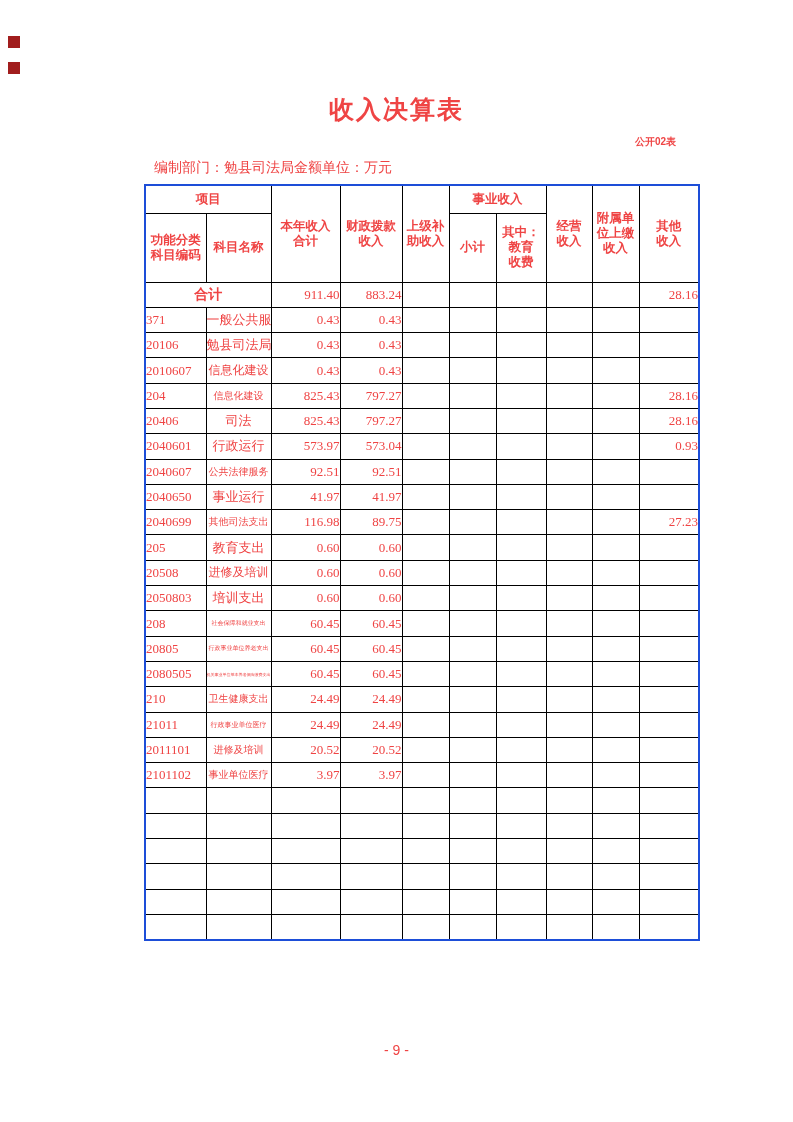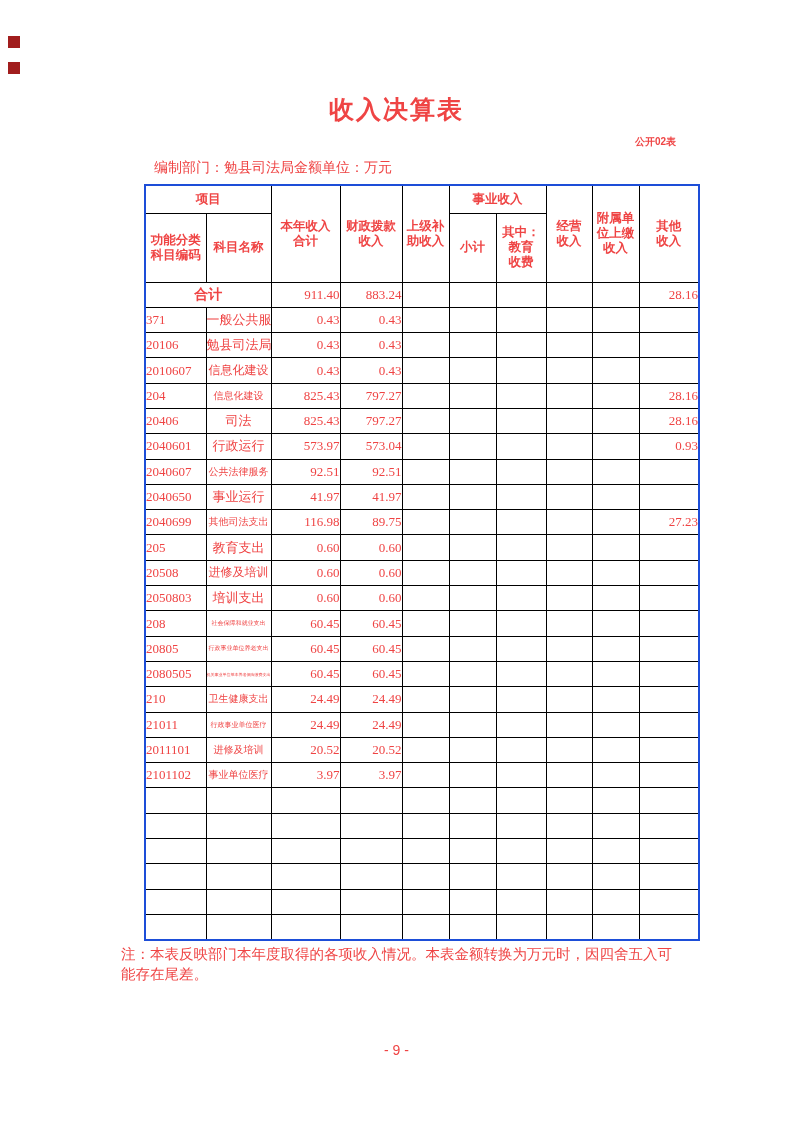--- a/index.html
+++ b/index.html
@@ -402,17 +402,16 @@
           <td class="cell-val"></td>
           <td class="cell-val"></td>
           <td class="cell-val"></td>
           <td class="cell-val"></td>
           <td class="cell-val"></td>
           <td class="cell-val"></td>
         </tr>
       </tbody>
   </table>
 
-  <div class="note">注：本表反映部门本年度取得的各项收入情况。本表金额转换为万元时，因四舍五入可能存在尾差。</div>
 
   <div class="page-number">- 9 -</div>
 
 </div>
 
 </body></html>

